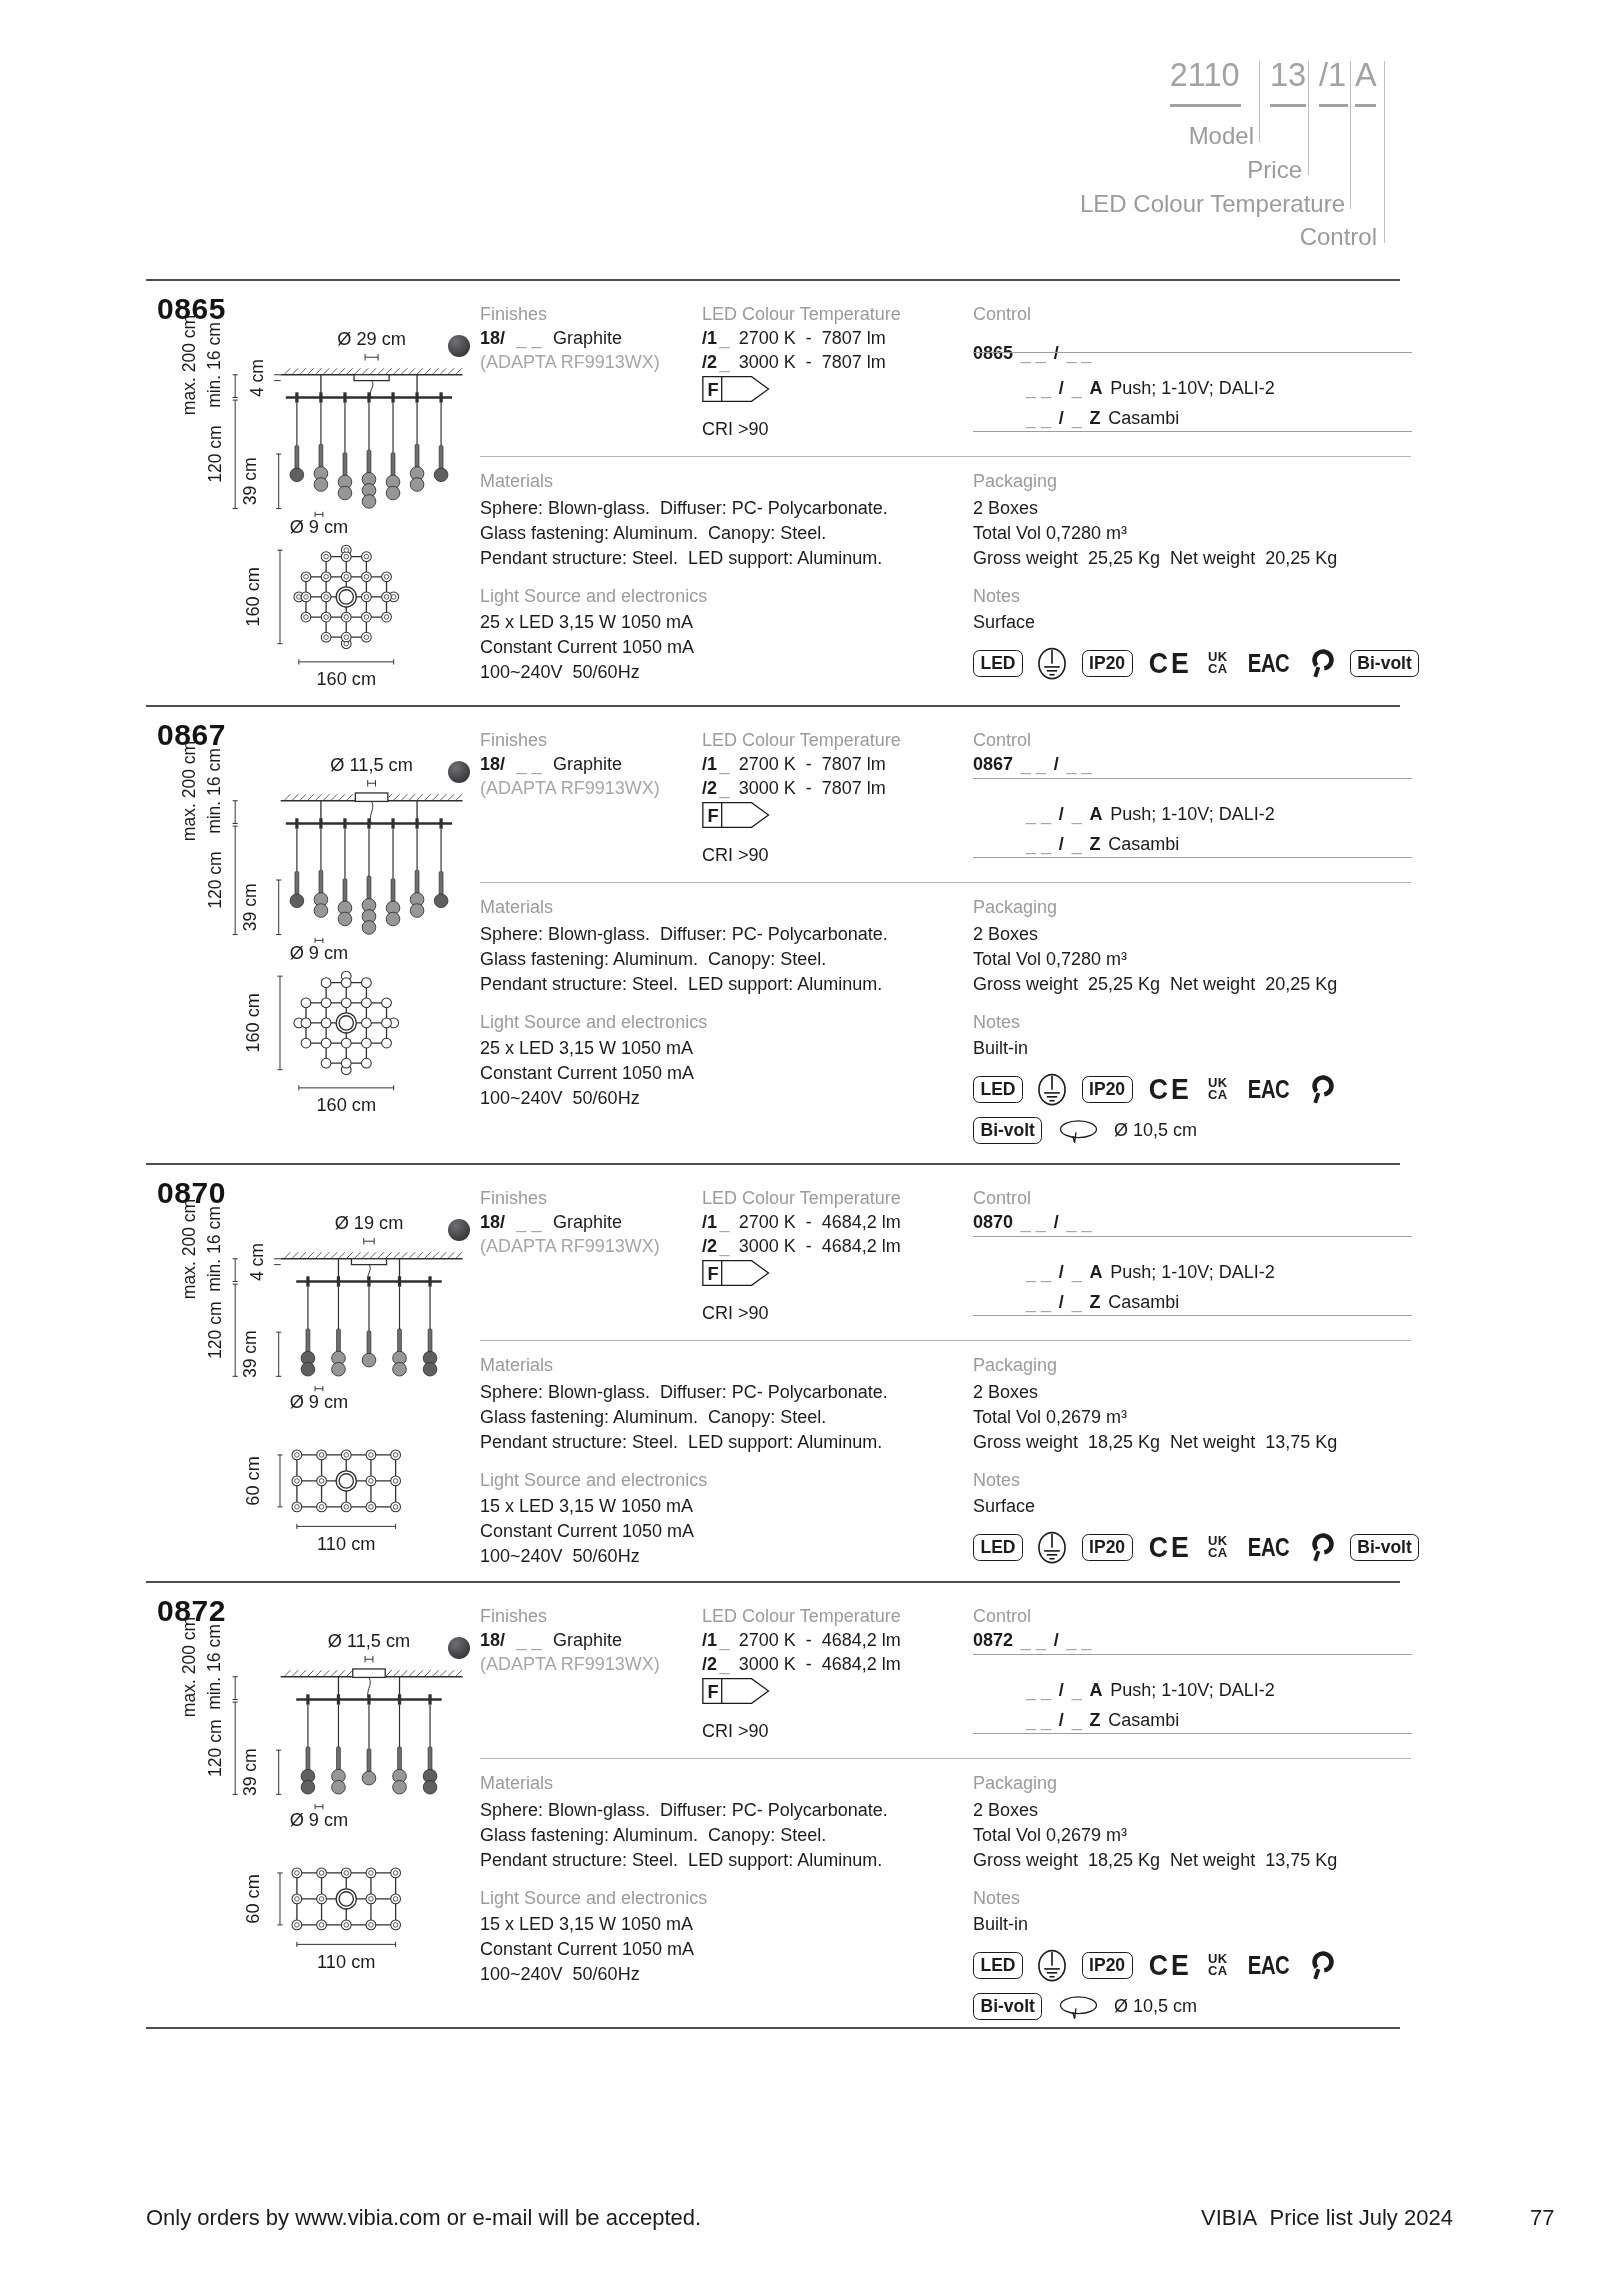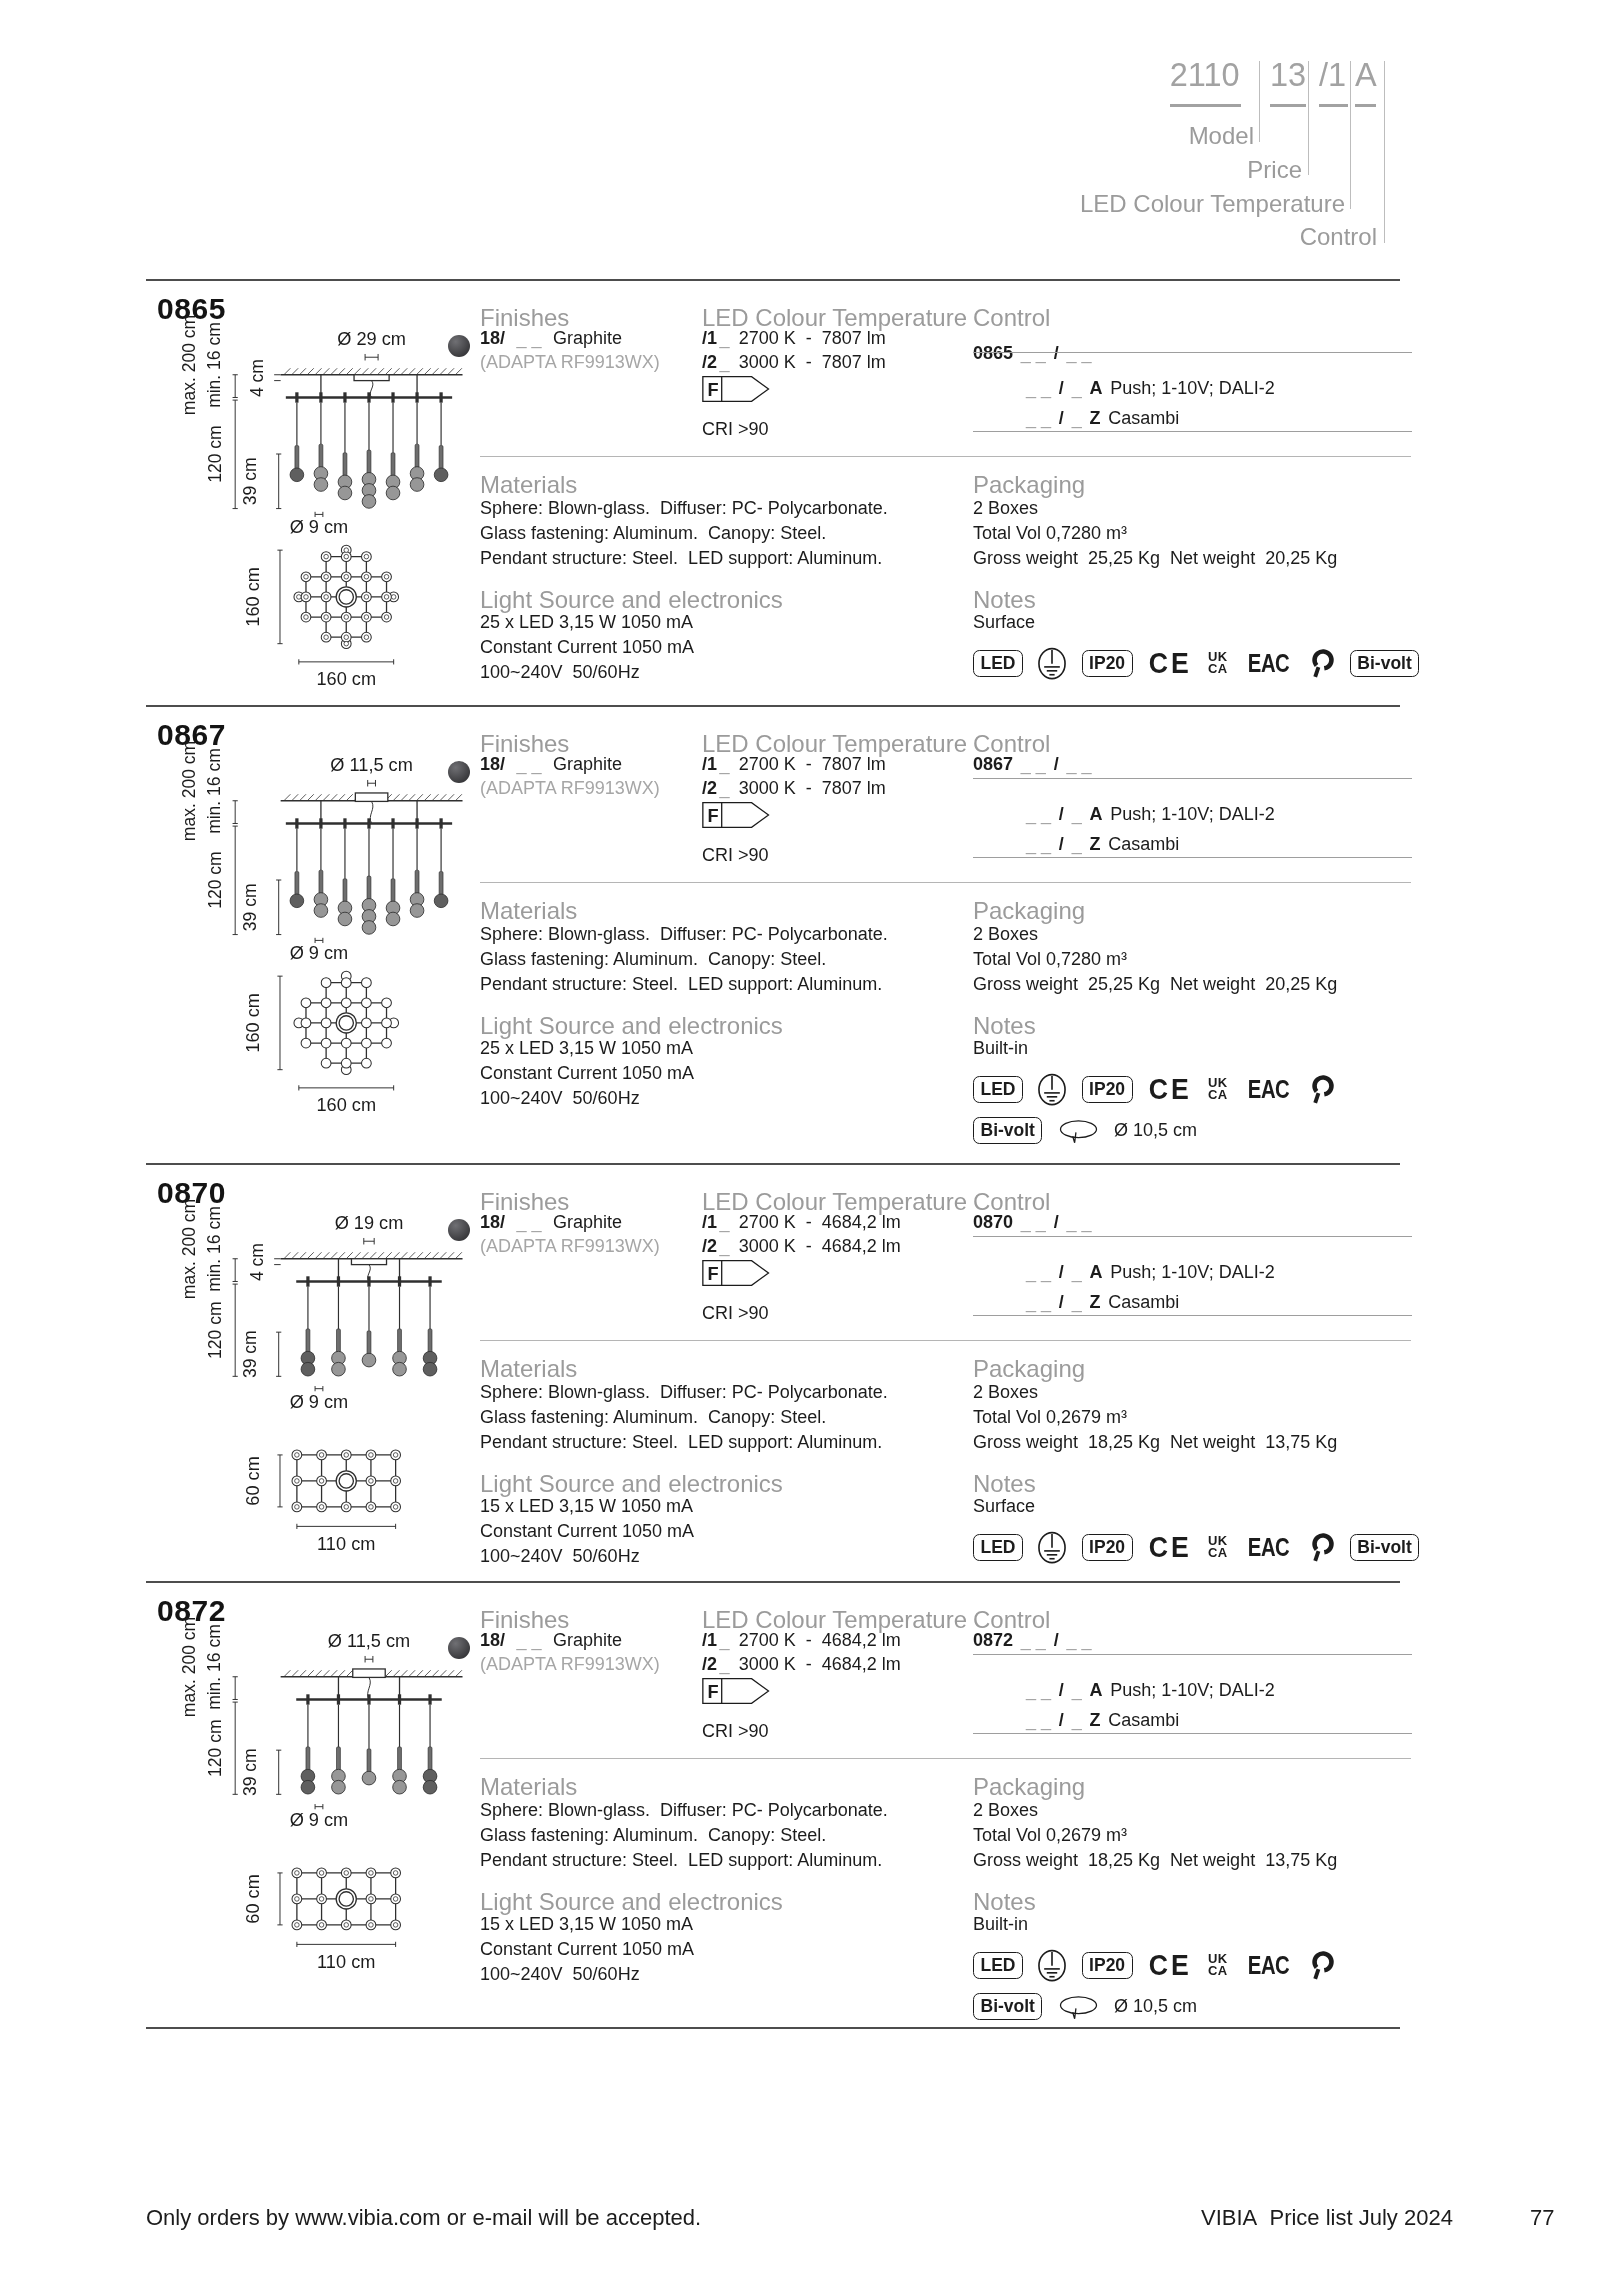--- a/index.html
+++ b/index.html
@@ -4,21 +4,21 @@
 <style>
   html,body{margin:0;padding:0;}
   body{
     width:1623px;height:2295px;position:relative;background:#ffffff;
     font-family:"Liberation Sans",sans-serif;color:#1c1c1c;overflow:hidden;
   }
   .abs{position:absolute;}
   .sec{position:absolute;left:11px;width:1623px;}
   .divider{position:absolute;left:146px;width:1254px;height:1.9px;background:#4d4d4d;}
   .sec-title{position:absolute;left:146px;top:13px;font-size:30px;font-weight:bold;letter-spacing:0.6px;color:#141414;white-space:nowrap;}
-  .h{font-size:24px;color:#9b9b9b;white-space:nowrap;}
+  .h{font-size:18px;color:#9b9b9b;white-space:nowrap;}
   .t{font-size:18px;color:#1c1c1c;line-height:25px;white-space:nowrap;}
   .b{font-weight:bold;}
   .u{color:#a6a6a6;}
   .sub{color:#a6a6a6;}
   .rule{position:absolute;height:1.3px;background:#9e9e9e;}
   .midrule{position:absolute;left:469px;width:931px;height:1.3px;background:#b5b5b5;top:177px;}
   .cl span{margin-right:7.8px;}
   .swatch{position:absolute;left:437px;top:56px;width:22px;height:22px;border-radius:50%;
     background:radial-gradient(circle at 35% 30%,#707074,#38383b 75%);}
   .icons{position:absolute;left:962px;display:flex;align-items:center;gap:14.3px;height:32.5px;}

